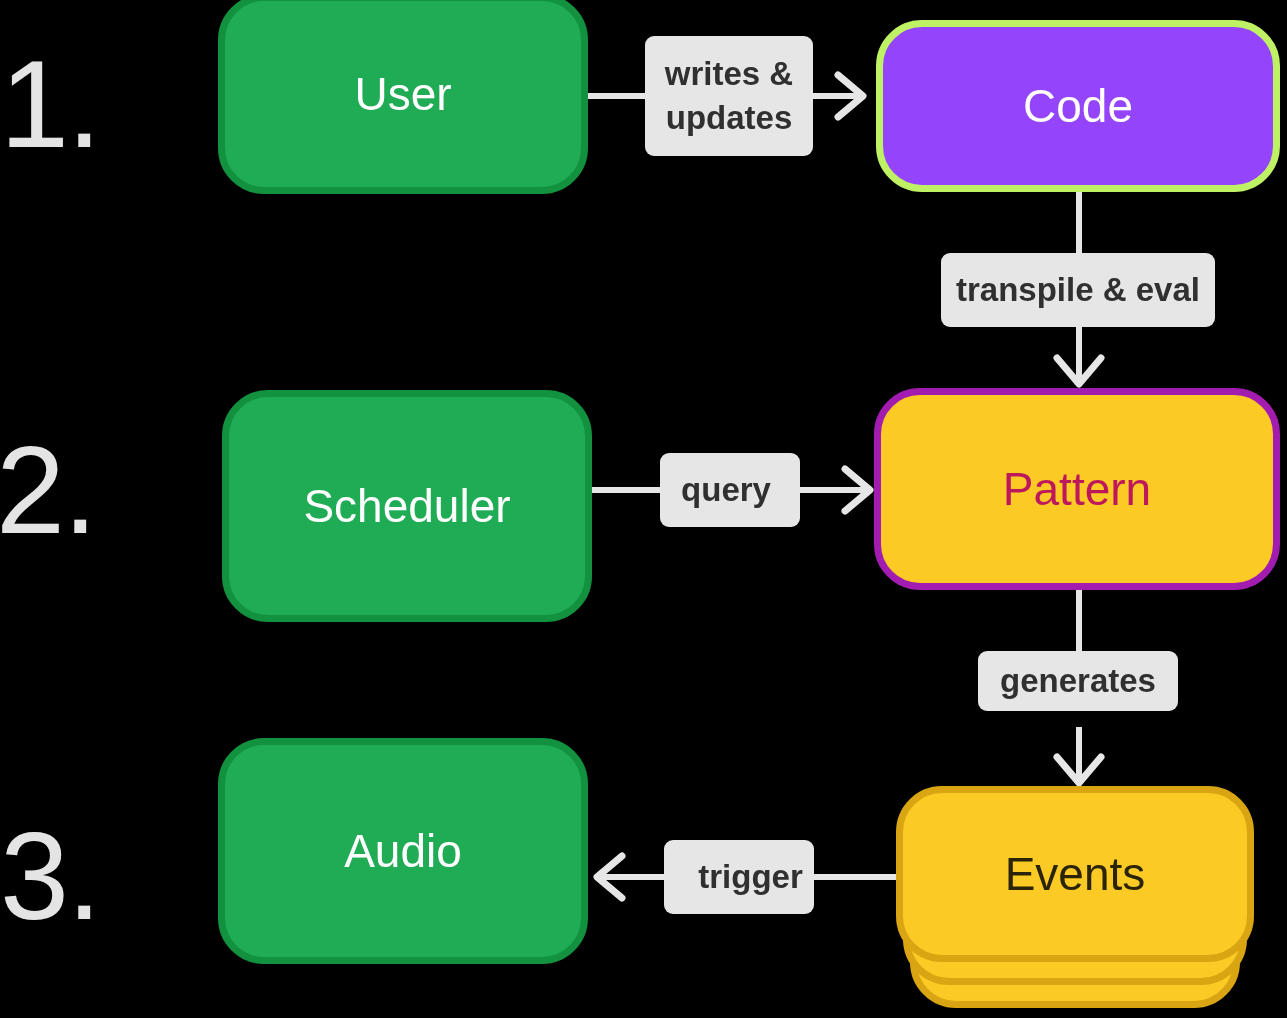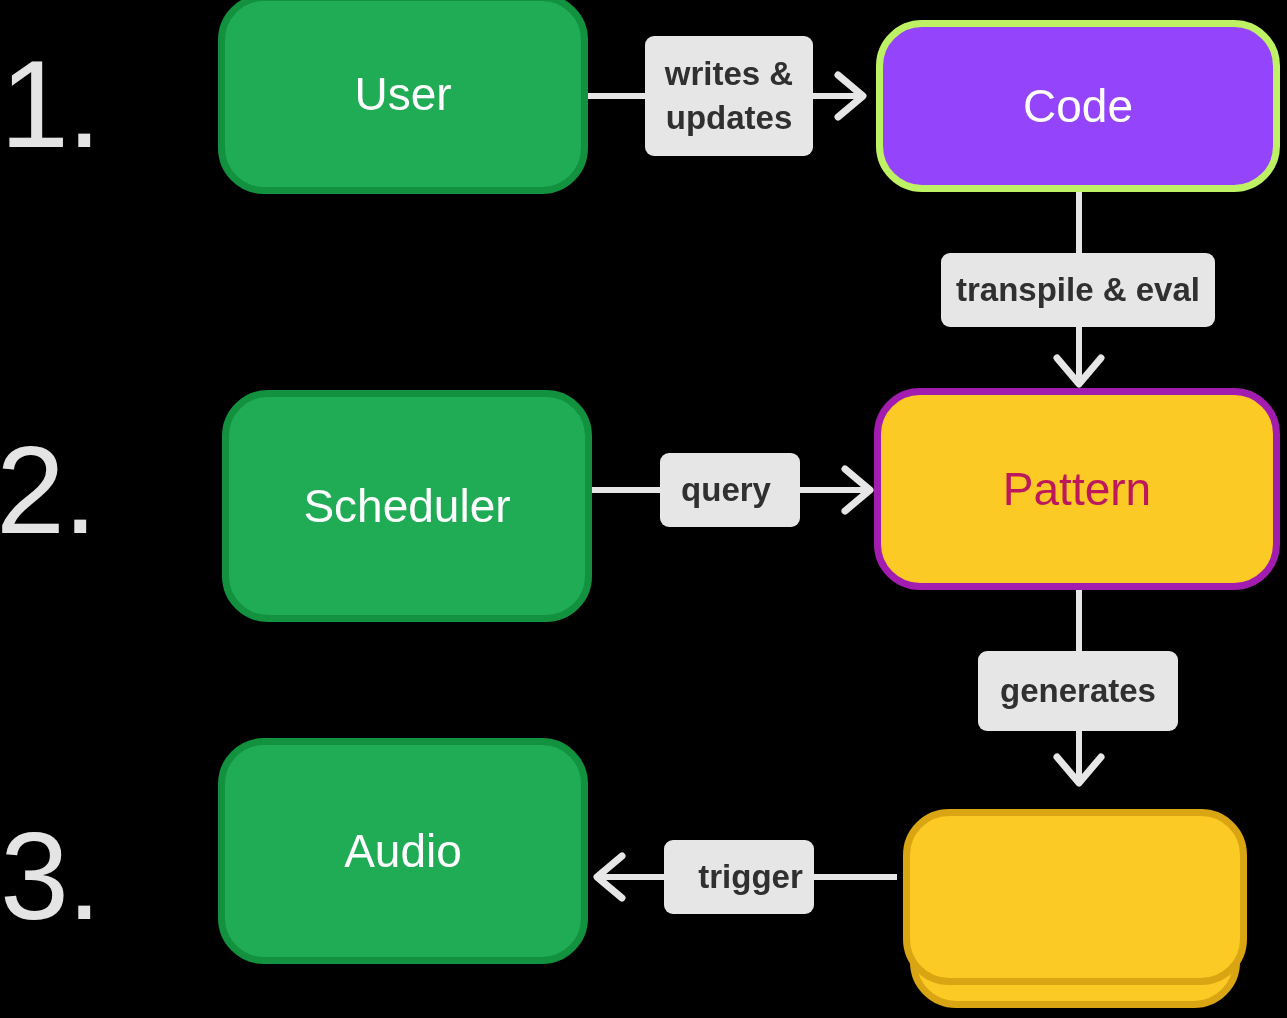--- a/index.html
+++ b/index.html
@@ -117,24 +117,25 @@
   <div class="node node-purple" style="left:876px; top:20px;  width:404px; height:172px;">Code</div>
 
   <div class="edge-label" style="left:941px; top:253px; width:274px; height:74px;">transpile &amp; eval</div>
 
   <div class="node node-green" style="left:222px; top:390px; width:370px; height:232px;">Scheduler</div>
 
   <div class="edge-label" style="left:660px; top:453px; width:140px; height:74px;padding-left:6px;">query</div>
 
   <div class="node node-yellow" style="left:874px; top:388px; width:406px; height:202px;">Pattern</div>
 
-  <div class="edge-label" style="left:978px; top:651px; width:200px; height:80px;">generates</div>
+  <div class="edge-label" style="left:978px; top:651px; width:200px; height:60px;">generates</div>
 
   <div class="node node-green" style="left:218px; top:738px; width:370px; height:226px;">Audio</div>
 
   <div class="edge-label" style="left:664px; top:840px; width:150px; height:74px;padding-left:37px;">trigger</div>
 
   <div class="stack" style="left:896px; top:786px; width:372px; height:232px;">
     <div class="layer l3"></div>
     <div class="layer l2"></div>
+    <div class="layer l1">Events</div>
   </div>
 
 </div>
 
 </body></html>

